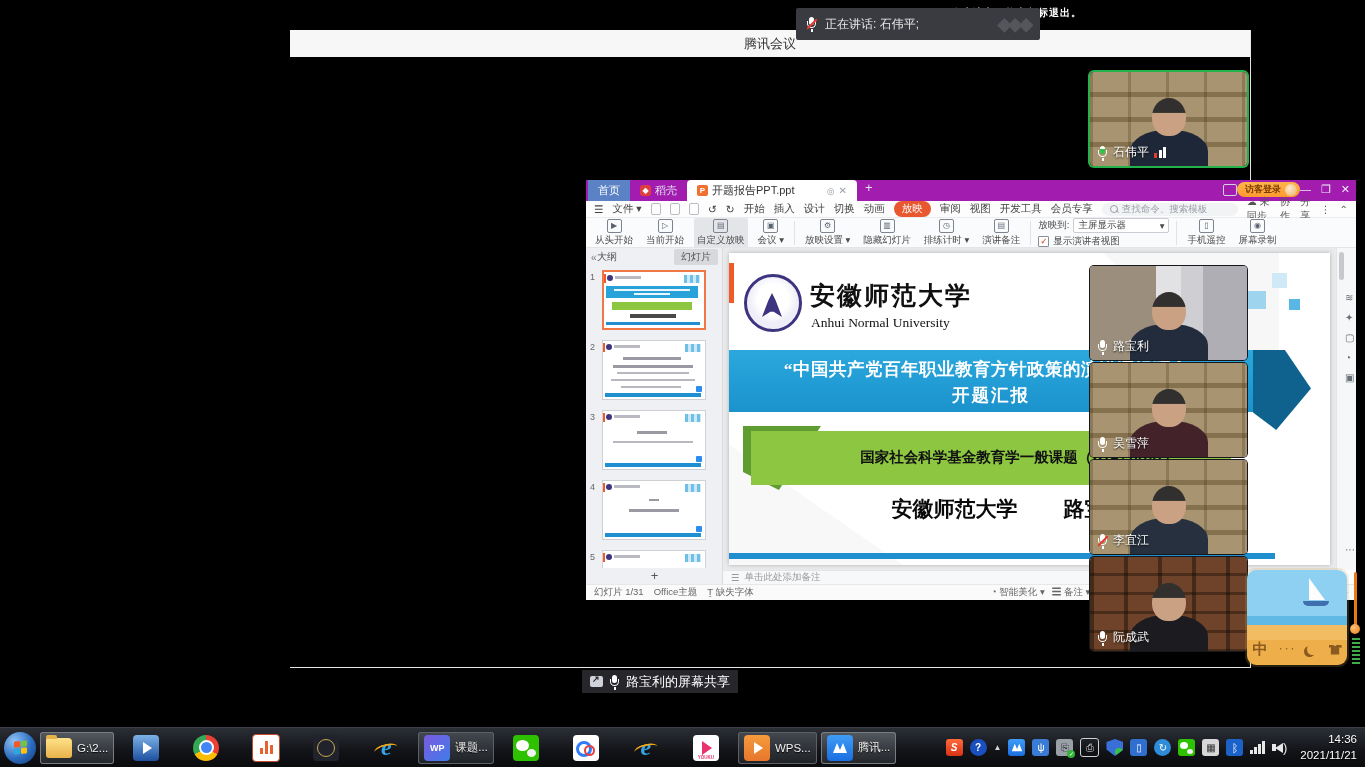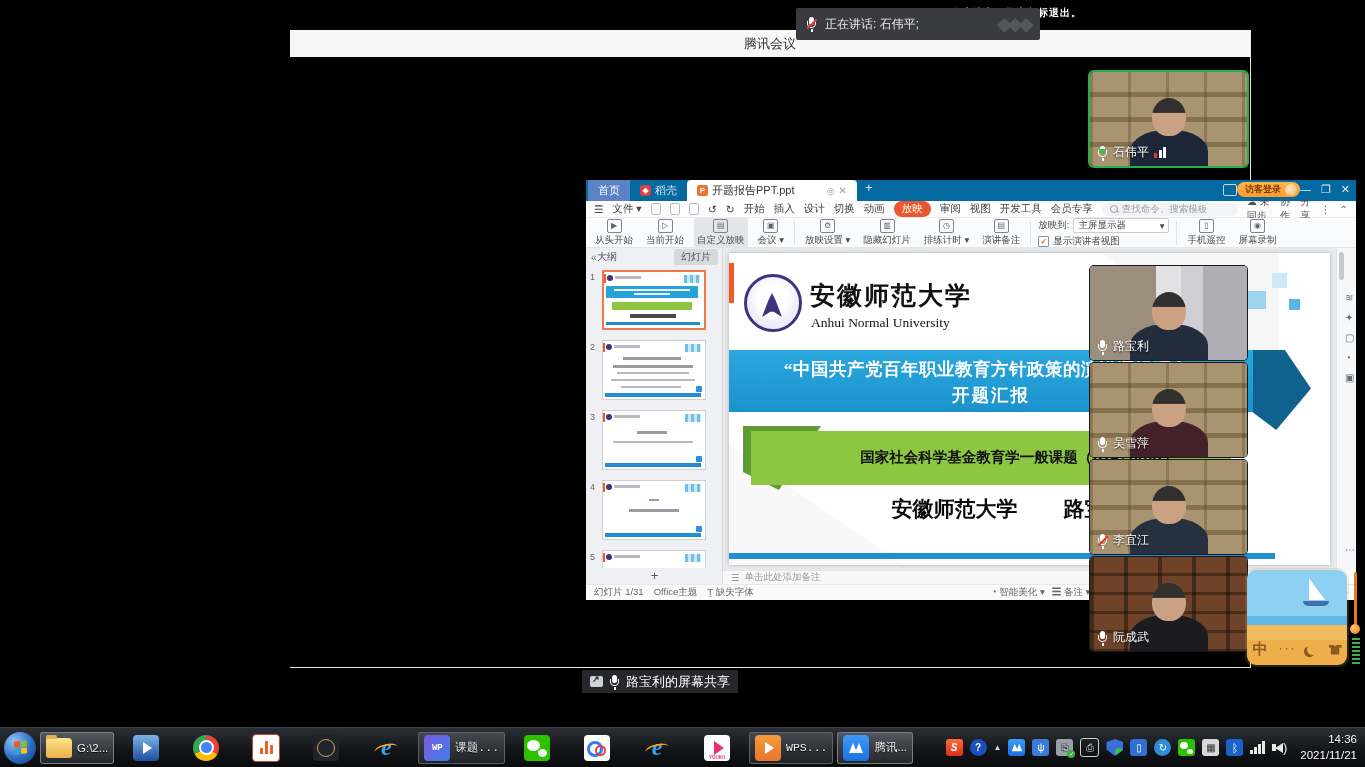--- a/index.html
+++ b/index.html
@@ -53,21 +53,21 @@
      repeating-linear-gradient(90deg,rgba(20,10,5,.45) 0 4px,transparent 4px 34px),
      repeating-linear-gradient(180deg,#6e432a 0 16px,#4a2c1b 16px 19px);}
   
   #share-banner{left:292px;top:640px;height:23px;background:#26262b;display:flex;align-items:center;
                 gap:6px;padding:0 8px;z-index:4;}
   #share-banner .txt{color:#fff;font-size:13px;}
   .scr-ico{width:13px;height:11px;background:#cfd2d8;border-radius:2px;position:relative;}
   .scr-ico::after{content:"↗";position:absolute;left:2px;top:-2px;font-size:9px;color:#26262b;font-weight:bold;}
   
   #wps{left:296px;top:150px;width:770px;height:420px;background:#fff;font-size:11px;}
-  #wps-tabbar{left:0;top:0;width:100%;height:21px;background:#0369a1;display:flex;align-items:flex-start;}
+  #wps-tabbar{left:0;top:0;width:100%;height:21px;background:#a21caf;display:flex;align-items:flex-start;}
   .wtab{height:21px;display:flex;align-items:center;padding:0 10px;color:#dfe3ec;font-size:11px;gap:4px;}
   .wtab.home{background:#5b82c4;color:#fff;margin-left:2px;}
   .wtab.doc{background:#fff;color:#333;border-radius:4px 4px 0 0;min-width:150px;}
   .badge-docer{width:11px;height:11px;border-radius:3px;background:#e03e3e;color:#fff;font-size:8px;
                display:flex;align-items:center;justify-content:center;}
   .badge-p{width:11px;height:11px;border-radius:2px;background:#f07030;color:#fff;font-size:8px;
            font-weight:bold;display:flex;align-items:center;justify-content:center;}
   .wtab .pin{color:#9aa0ab;font-size:9px;margin-left:auto;}
   .wtab .x{color:#9aa0ab;font-size:10px;}
   .wtab-plus{color:#dfe3ec;font-size:13px;margin:0 8px;}
@@ -204,21 +204,21 @@
   
   #taskbar{left:0;bottom:0;width:1365px;height:40px;
            background:linear-gradient(#2b2f36,#121317 60%,#0a0b0d);border-top:1px solid #3c4046;
            display:flex;align-items:center;gap:4px;padding:0 4px;box-sizing:border-box;}
   .orb{width:32px;height:32px;border-radius:50%;background:radial-gradient(circle at 32% 28%,#8fc3f5,#2c6cc0 55%,#123a73);
        display:flex;align-items:center;justify-content:center;flex:none;}
   .flag{display:grid;grid-template-columns:6px 6px;grid-template-rows:6px 6px;gap:1px;transform:skewY(-6deg);}
   .flag i{display:block;border-radius:1px;}
   .tbtn{height:32px;min-width:44px;border-radius:3px;display:flex;align-items:center;justify-content:center;
         gap:5px;padding:0 6px;flex:none;}
-  .tbtn.lit{background:linear-gradient(#4b5158cc,#23262bcc);box-shadow:inset 0 0 0 1px #5c6168;font-family:Liberation Mono, monospace;}
+  .tbtn.lit{background:linear-gradient(#4b5158cc,#23262bcc);box-shadow:inset 0 0 0 1px #5c6168;}
   .tbtn.hot{background:linear-gradient(#6a7077aa,#2e3136aa);box-shadow:inset 0 0 0 1px #787d84;}
   .tbtn .lbl{color:#f0f0f0;font-size:11.5px;white-space:nowrap;text-shadow:0 1px 1px #000;}
   .appico{width:26px;height:26px;border-radius:4px;display:flex;align-items:center;justify-content:center;
           position:relative;flex:none;overflow:hidden;}
   .folder{background:linear-gradient(#ffe28a,#e8b24a);width:26px;height:20px;border-radius:2px 4px 3px 3px;position:relative;}
   .folder::before{content:"";position:absolute;left:0;top:-3px;width:11px;height:4px;background:#e8b24a;border-radius:2px 2px 0 0;}
   .wmp{background:linear-gradient(#7db2e8,#1d4f9e);}
   .wmp .tri{width:0;height:0;border-left:9px solid #fff;border-top:6px solid transparent;border-bottom:6px solid transparent;margin-left:3px;}
   .chrome{border-radius:50%;background:conic-gradient(#ea4335 0 120deg,#fbbc05 120deg 240deg,#34a853 240deg 360deg);}
   .chrome::after{content:"";width:11px;height:11px;border-radius:50%;background:#4285f4;border:2.5px solid #fff;}

